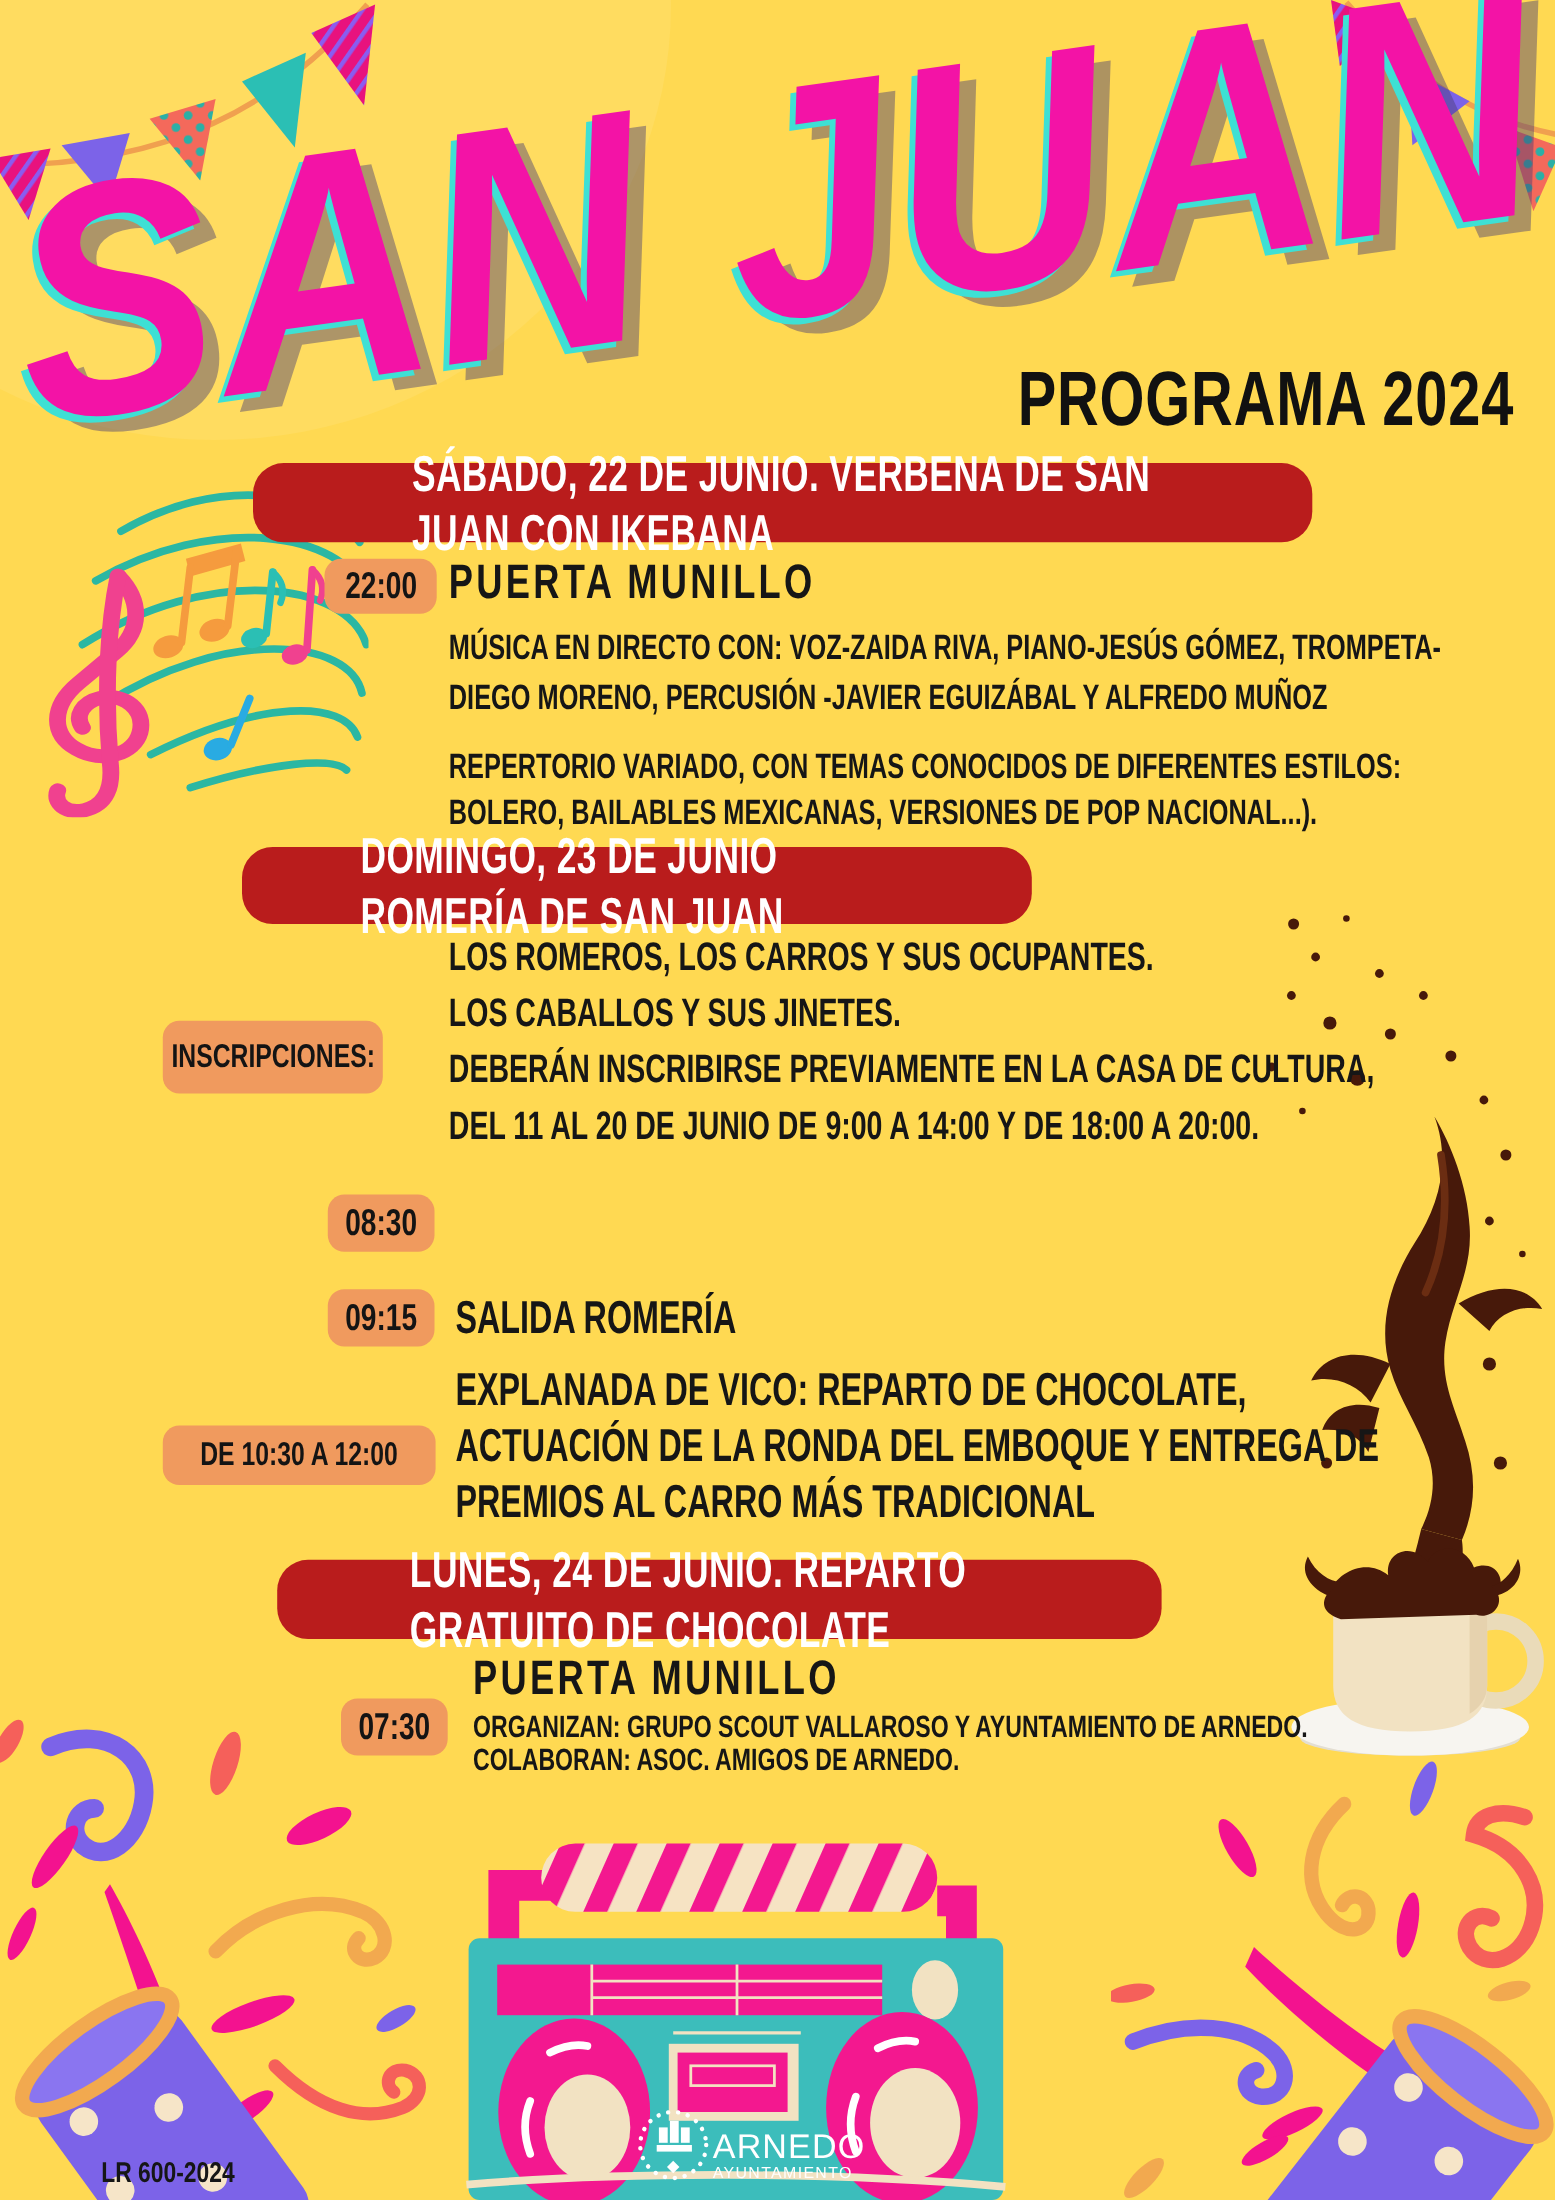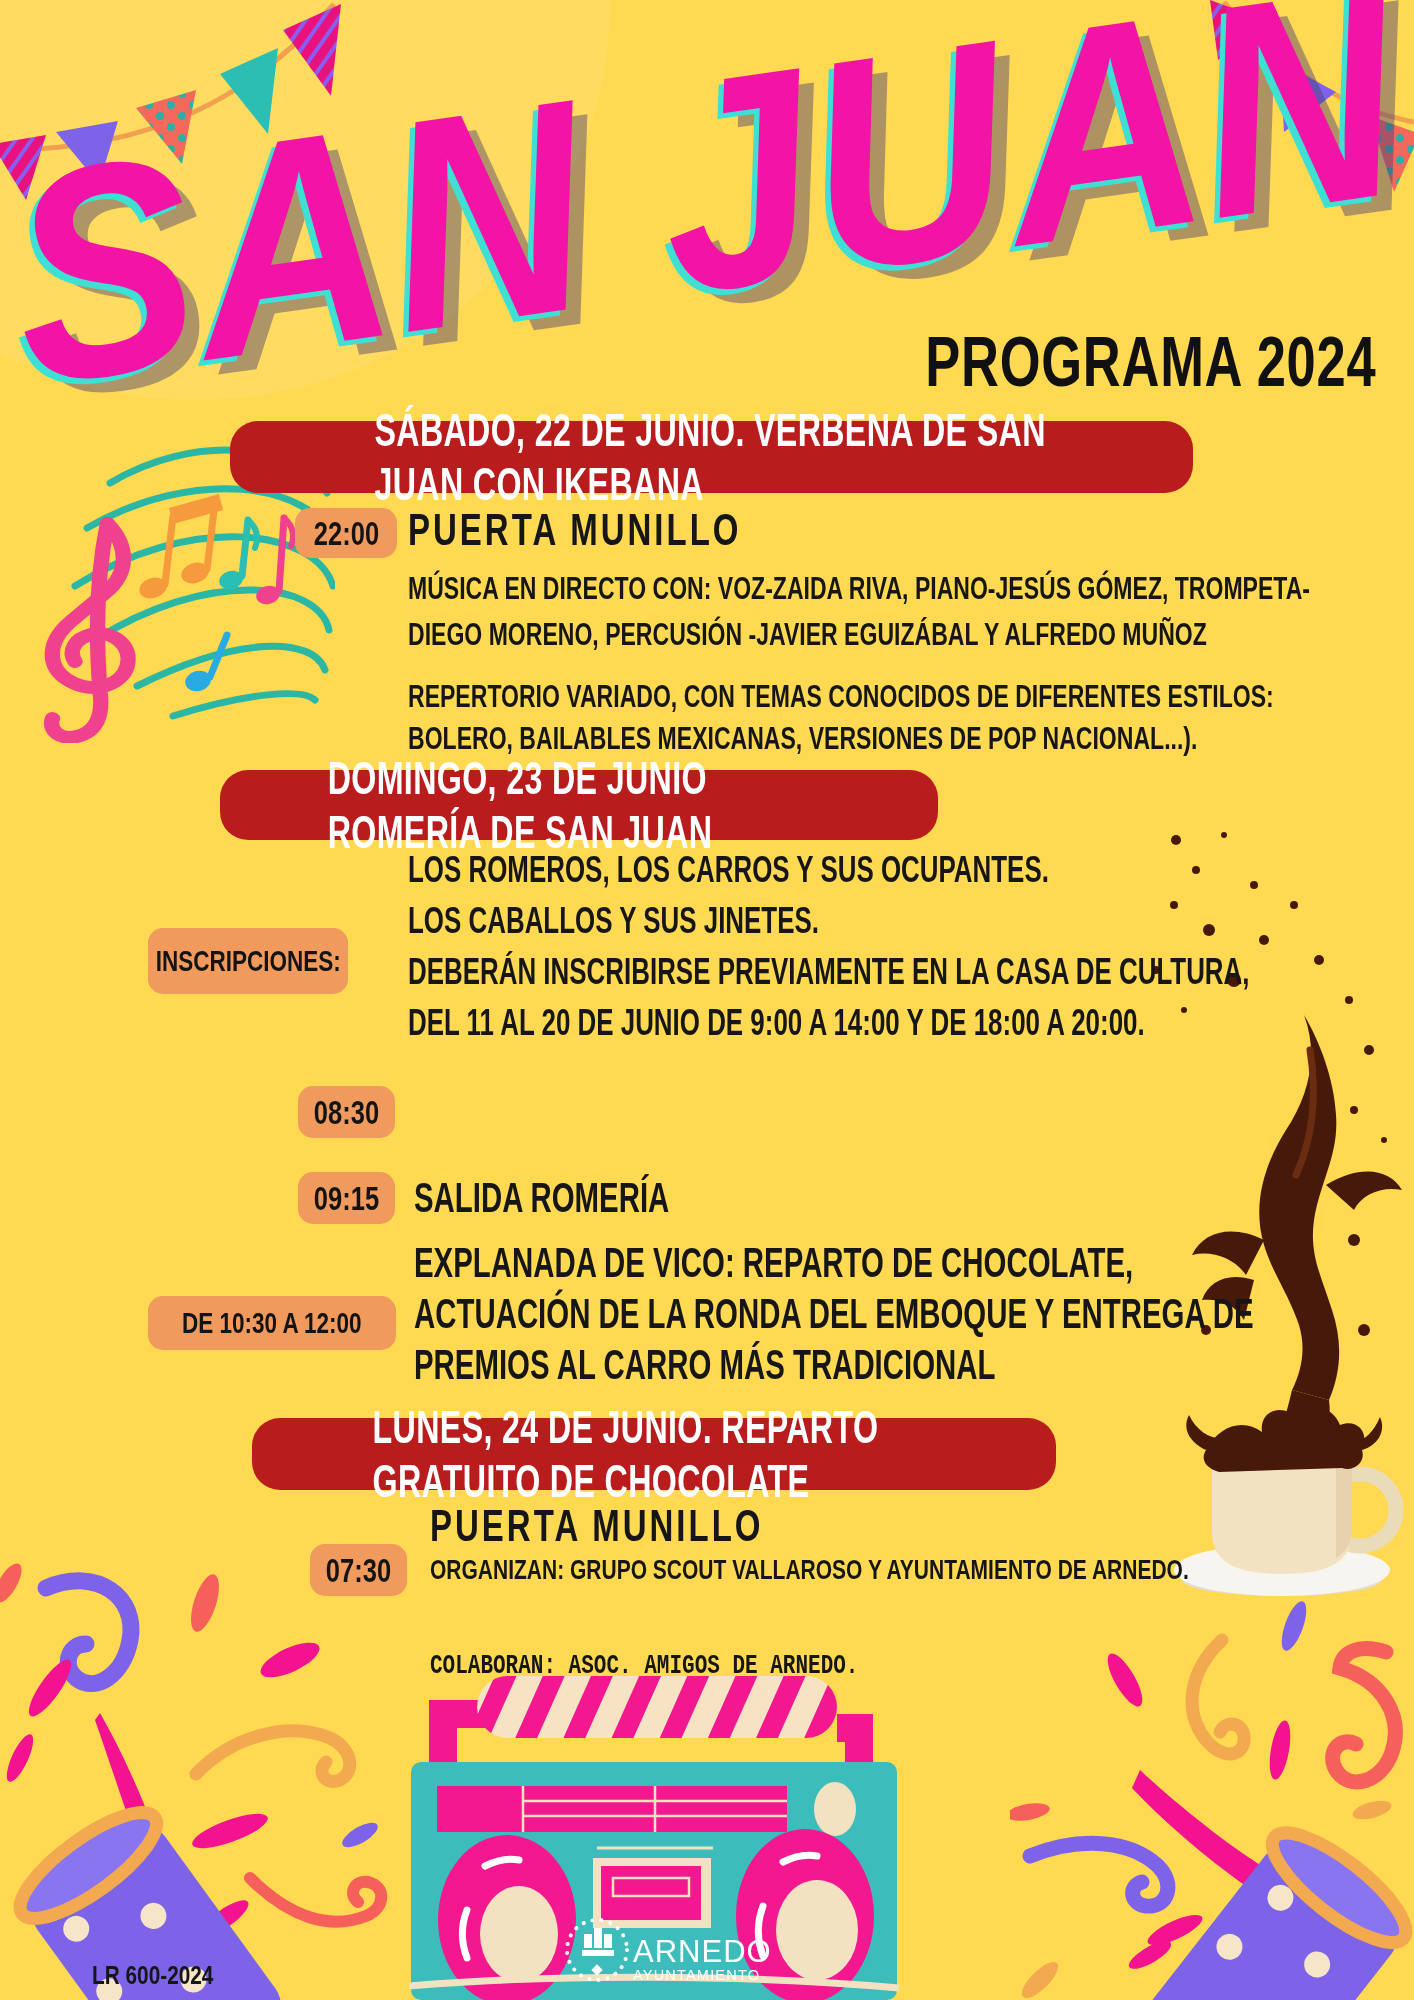--- a/index.html
+++ b/index.html
@@ -252,21 +252,21 @@
   </div>
   <div class="txt" style="left:430px;top:1504px;">
     <span class="cond" style="font-size:44px;letter-spacing:4px;transform:scaleX(.75);">PUERTA MUNILLO</span>
   </div>
   <div class="badge" style="left:310px;top:1544px;width:97px;height:52px;">
     <span class="oc sx75">07:30</span>
   </div>
   <div class="txt" style="left:430px;top:1556px;">
     <span class="cond sx75" style="font-size:28px;">ORGANIZAN: GRUPO SCOUT VALLAROSO Y AYUNTAMIENTO DE ARNEDO.</span>
   </div>
-  <div class="txt" style="left:430px;top:1652px;font-family:Liberation Mono, monospace;">
+  <div class="txt" style="left:430px;top:1586px;">
     <span class="cond sx75" style="font-size:28px;">COLABORAN: ASOC. AMIGOS DE ARNEDO.</span>
   </div>
 
   <div class="deco" style="left:0;top:1548px;">
     <svg width="440" height="452" viewBox="0 0 440 452">
       <ellipse cx="205" cy="55" rx="11" ry="30" transform="rotate(18 205 55)" fill="#F5605A"></ellipse>
       <ellipse cx="8" cy="35" rx="9" ry="22" transform="rotate(30 8 35)" fill="#F5605A"></ellipse>
       <path d="M 46 40 C 98 18 138 50 130 92 C 124 126 96 146 76 130 C 62 118 68 96 86 96" stroke="#7C63E8" stroke-width="17" fill="none" stroke-linecap="round"></path>
       <ellipse cx="50" cy="140" rx="10" ry="34" transform="rotate(35 50 140)" fill="#F3128F"></ellipse>
       <ellipse cx="20" cy="210" rx="8" ry="26" transform="rotate(25 20 210)" fill="#F3128F"></ellipse>
@@ -314,21 +314,21 @@
             <circle cx="350" cy="420" r="13"></circle>
             <circle cx="270" cy="460" r="13"></circle>
           <circle cx="345" cy="490" r="13"></circle>
             <circle cx="300" cy="530" r="13"></circle>
         </g>
         <ellipse cx="320" cy="346" rx="82" ry="27" fill="#8A75F0" stroke="#F2A94F" stroke-width="13"></ellipse>
       </g>
     </svg>
   </div>
 
-  <div class="deco z4" style="left:401px;top:1670px;">
+  <div class="deco z4" style="left:416px;top:1670px;">
     <svg width="520" height="330" viewBox="0 0 520 330">
       <defs>
         <pattern id="rollp" width="44" height="70" patternUnits="userSpaceOnUse" patternTransform="rotate(24)">
           <rect width="44" height="70" fill="#F6E3C3"></rect>
             <rect width="20" height="70" fill="#F3188F"></rect>
         </pattern>
       </defs>
       <path d="M 28 30 L 86 30 L 86 58 L 56 58 L 56 96 L 28 96 Z" fill="#F3188F"></path>
       <path d="M 436 44 L 472 44 L 472 112 L 444 112 L 444 72 L 436 72 Z" fill="#F3188F"></path>
       <rect x="76" y="6" width="360" height="62" rx="31" fill="url(#rollp)"></rect>

